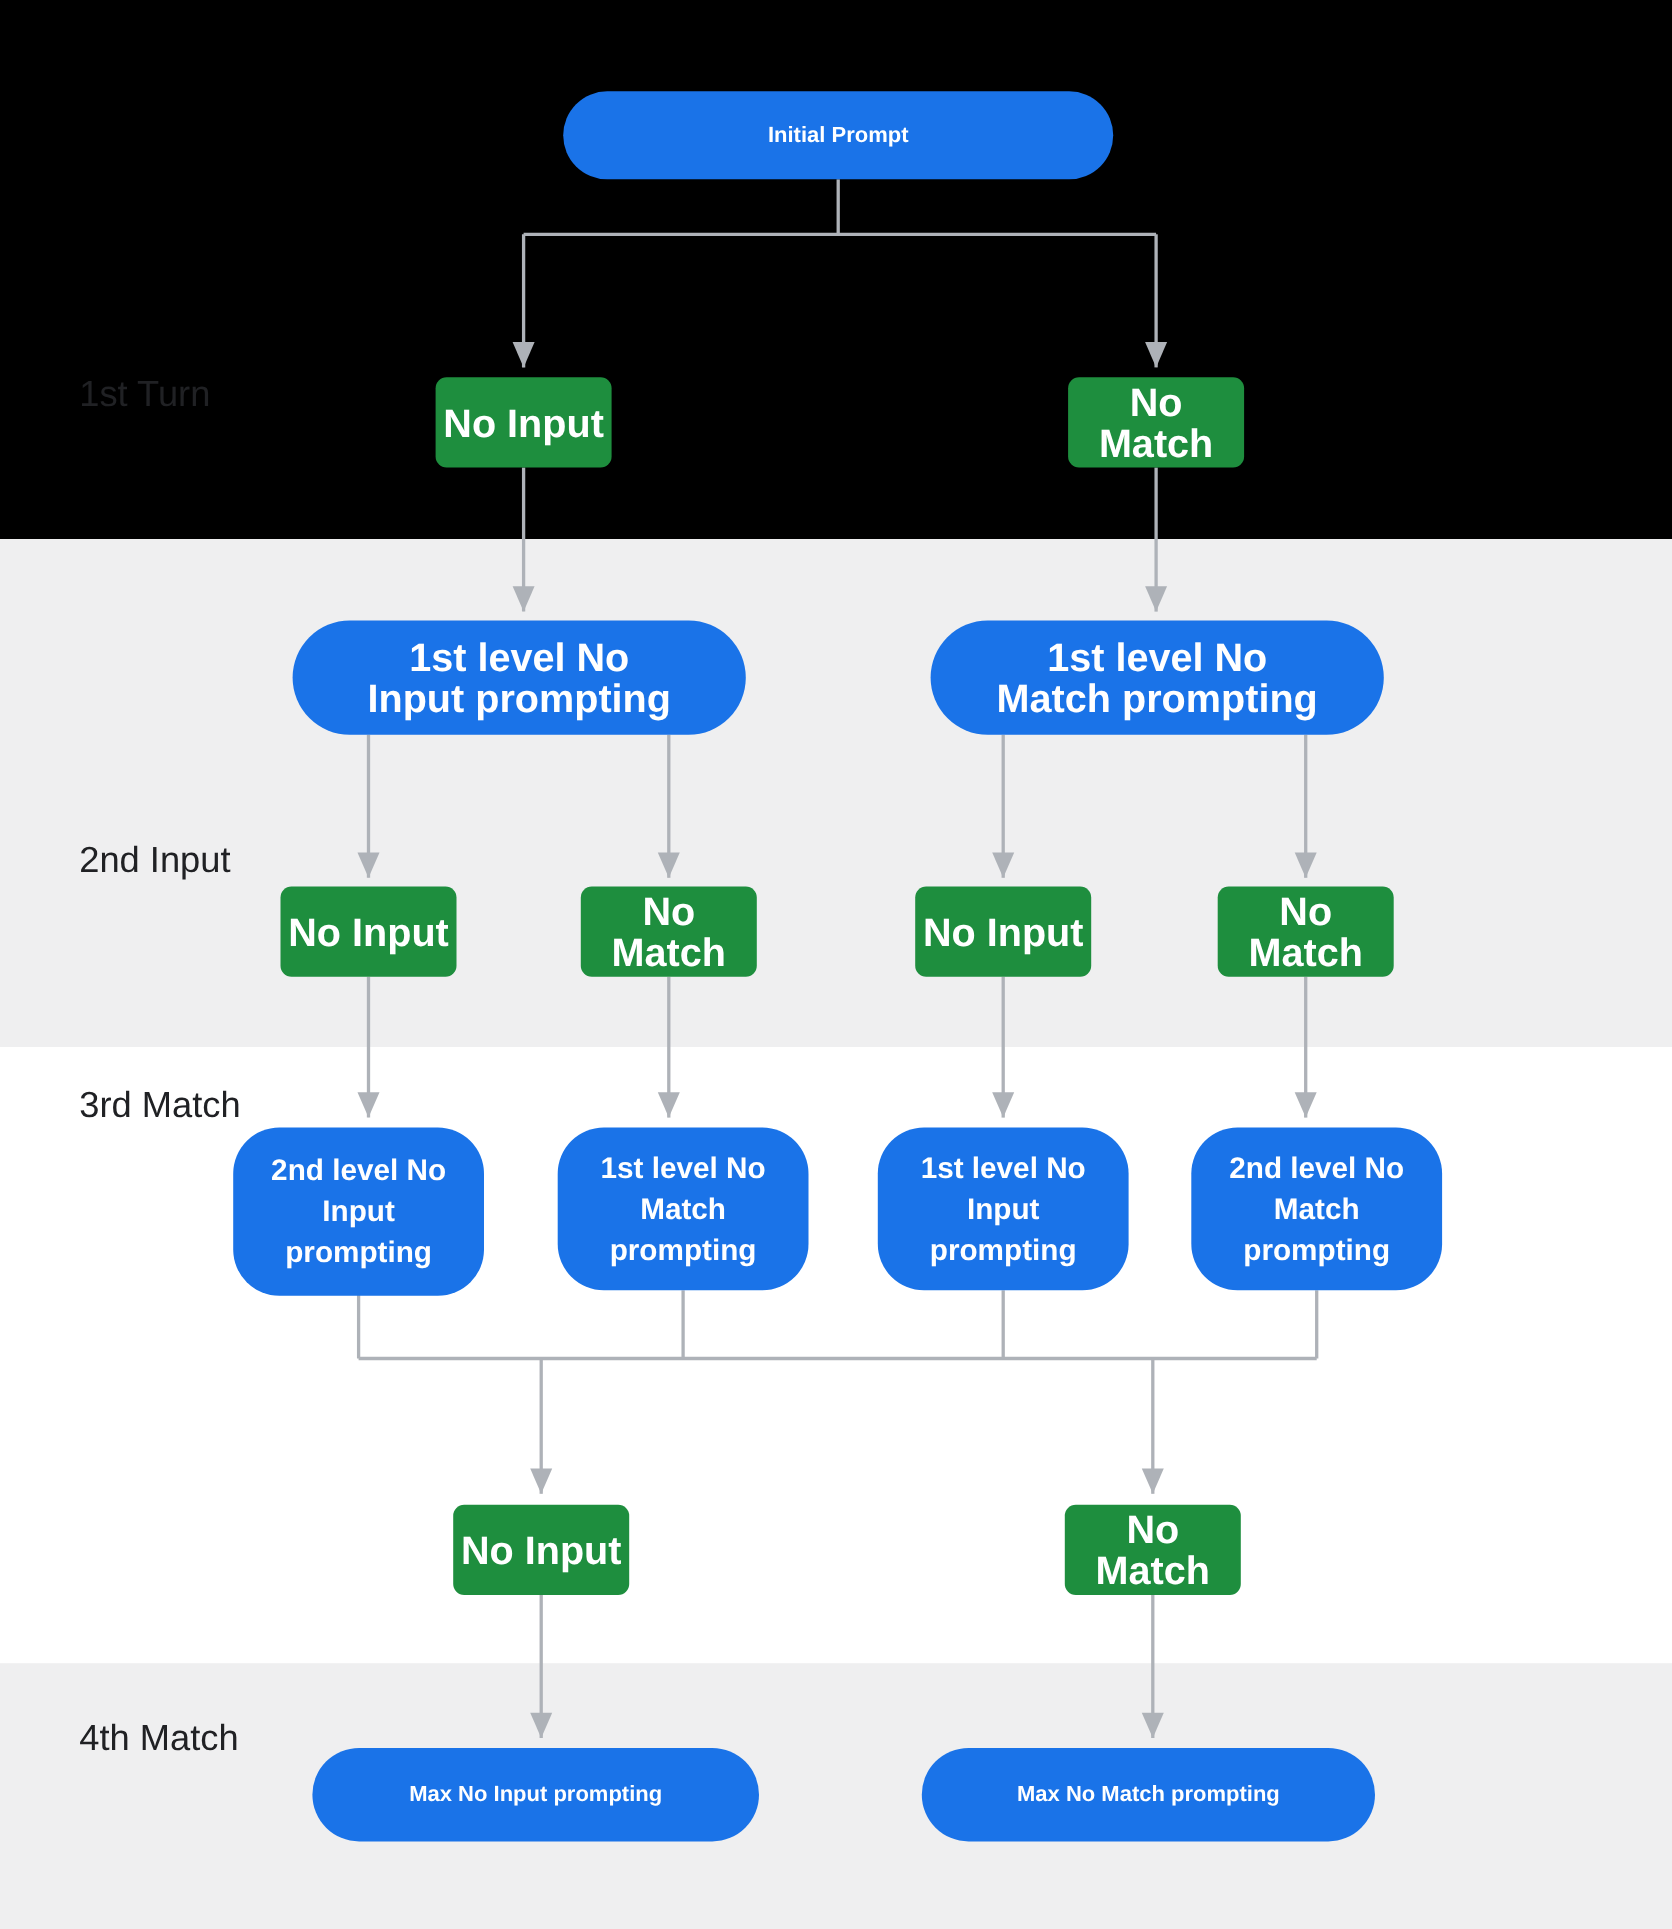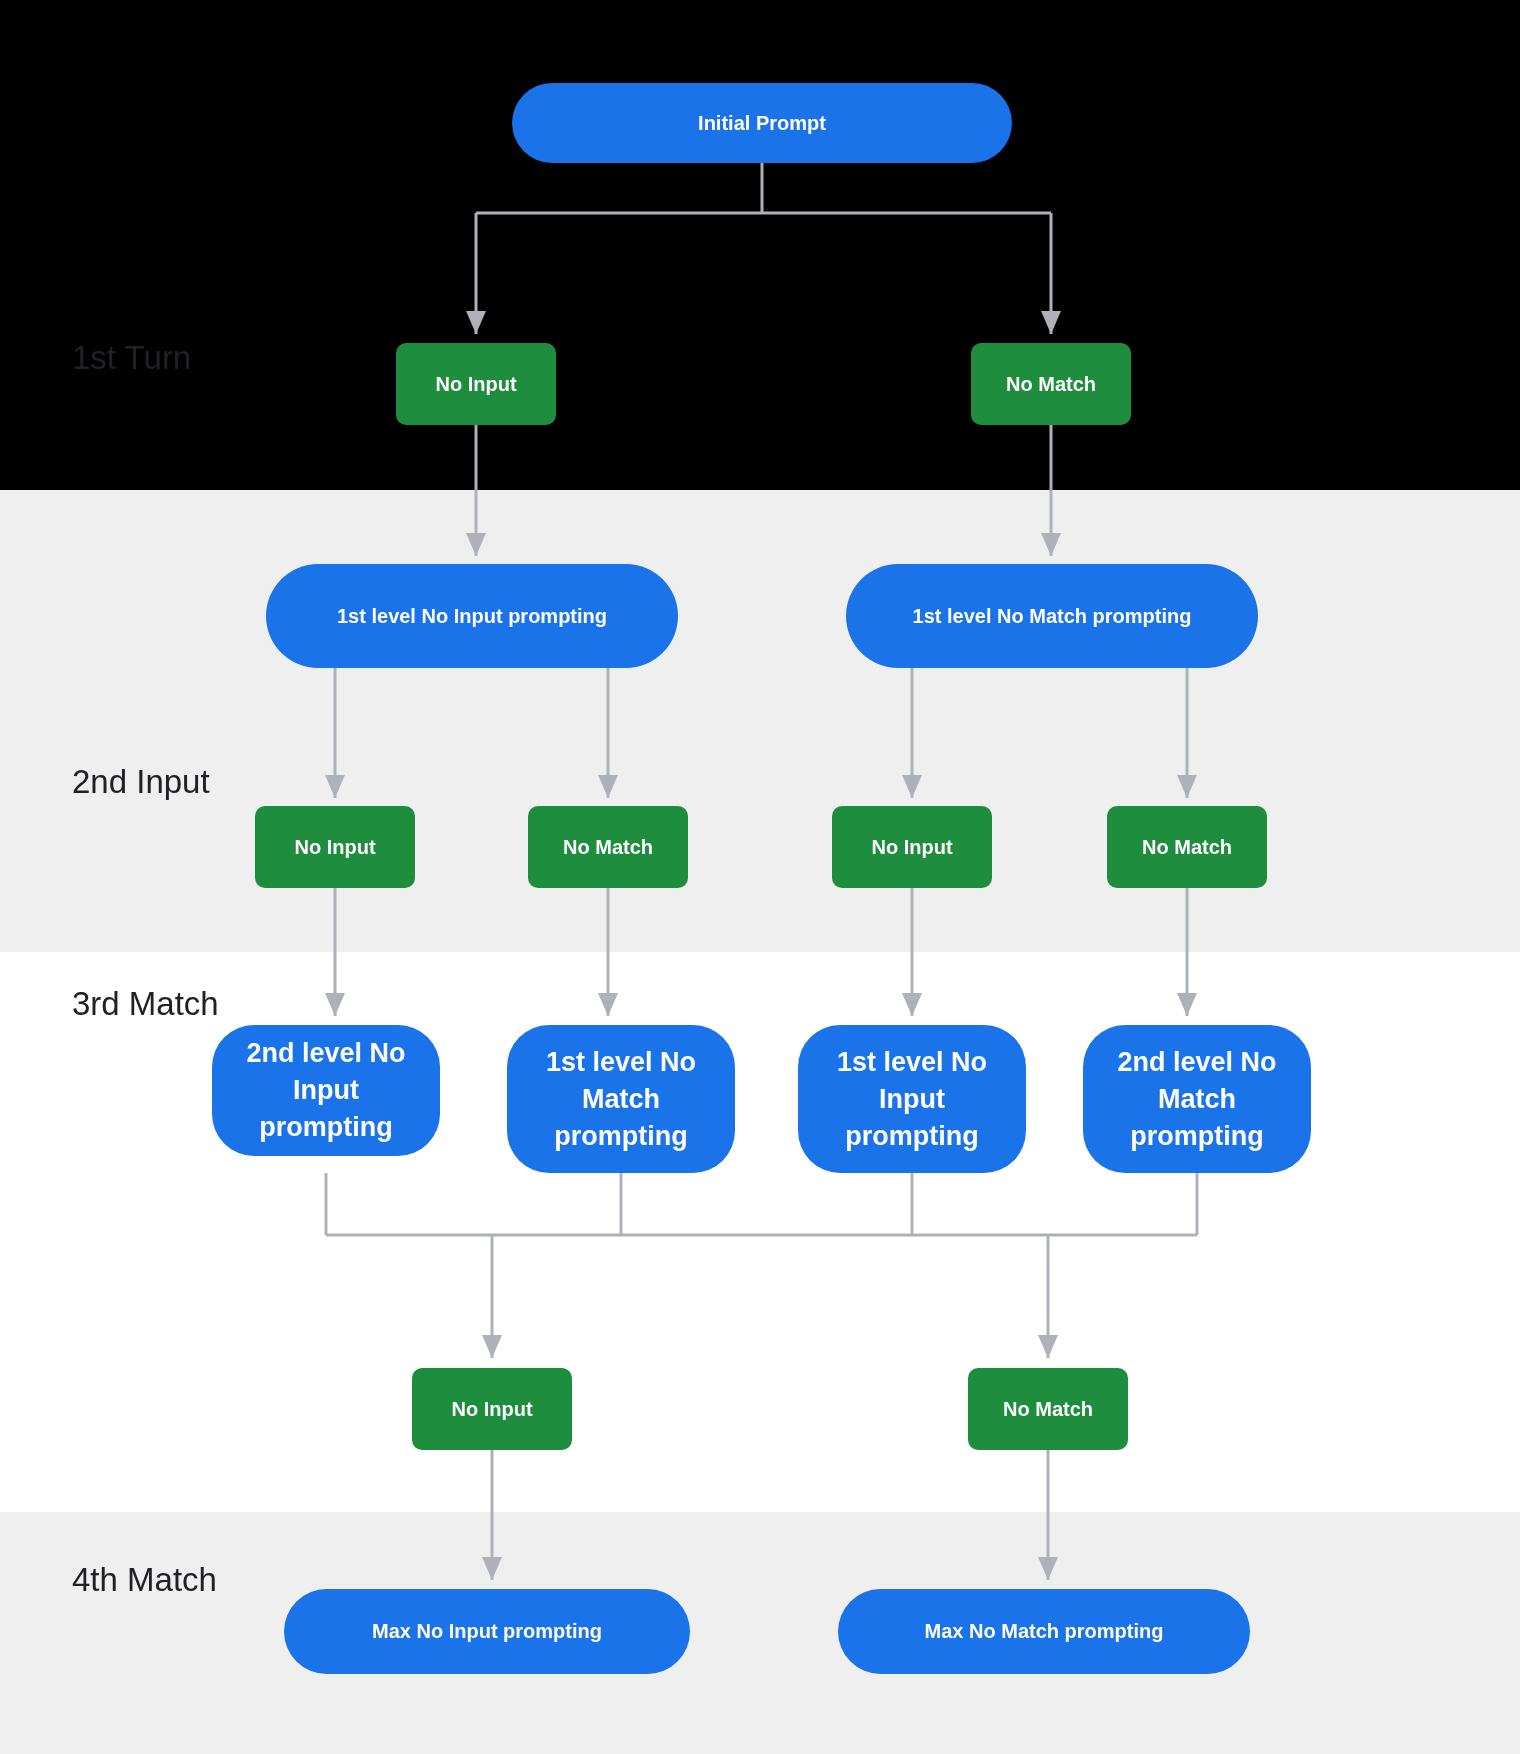--- a/index.html
+++ b/index.html
@@ -29,21 +29,21 @@
     line-height:40px;
     color:var(--label-text);
     white-space:nowrap;
   }
   .node{
     position:absolute;
     display:flex;align-items:center;justify-content:center;
     text-align:center;
     color:var(--node-text);
     font-weight:600;
-    font-size:20px;
+    font-size:36px;
     line-height:37px;
     box-sizing:border-box;
   }
   .node.blue{background:var(--node-blue);}
   .node.green{background:var(--node-green);}
   .node.pill-text{font-size:20px;}
   #connectors{position:absolute;left:0;top:0;pointer-events:none;}
   #connectors .line{stroke:var(--arrow-gray);stroke-width:3;fill:none;}
   #connectors .head{fill:var(--arrow-gray);}
 </style>
@@ -105,21 +105,21 @@
   <div class="node green" style="left:971px;top:343px;width:160px;height:82px;border-radius:10px;">No Match</div>
 
   <div class="node blue" style="left:266px;top:564px;width:412px;height:104px;border-radius:52px;padding:0 60px;">1st level No Input prompting</div>
   <div class="node blue" style="left:846px;top:564px;width:412px;height:104px;border-radius:52px;padding:0 60px;">1st level No Match prompting</div>
 
   <div class="node green" style="left:255px;top:806px;width:160px;height:82px;border-radius:10px;">No Input</div>
   <div class="node green" style="left:528px;top:806px;width:160px;height:82px;border-radius:10px;">No Match</div>
   <div class="node green" style="left:832px;top:806px;width:160px;height:82px;border-radius:10px;">No Input</div>
   <div class="node green" style="left:1107px;top:806px;width:160px;height:82px;border-radius:10px;">No Match</div>
 
-  <div class="node blue" style="left:212px;top:1025px;width:228px;height:131px;border-radius:42px;padding:0 14px;font-size:27px;">2nd level No Input prompting</div>
+  <div class="node blue" style="left:212px;top:1025px;width:228px;height:153px;border-radius:42px;padding:0 14px;font-size:27px;">2nd level No Input prompting</div>
   <div class="node blue" style="left:507px;top:1025px;width:228px;height:148px;border-radius:42px;padding:0 25px;font-size:27px;">1st level No Match prompting</div>
   <div class="node blue" style="left:798px;top:1025px;width:228px;height:148px;border-radius:42px;padding:0 25px;font-size:27px;">1st level No Input prompting</div>
   <div class="node blue" style="left:1083px;top:1025px;width:228px;height:148px;border-radius:42px;padding:0 11px;font-size:27px;">2nd level No Match prompting</div>
 
   <div class="node green" style="left:412px;top:1368px;width:160px;height:82px;border-radius:10px;">No Input</div>
   <div class="node green" style="left:968px;top:1368px;width:160px;height:82px;border-radius:10px;">No Match</div>
 
   <div class="node blue pill-text" style="left:838px;top:1589px;width:412px;height:85px;border-radius:43px;">Max No Match prompting</div>
   <div class="node blue pill-text" style="left:284px;top:1589px;width:406px;height:85px;border-radius:43px;">Max No Input prompting</div>
 

